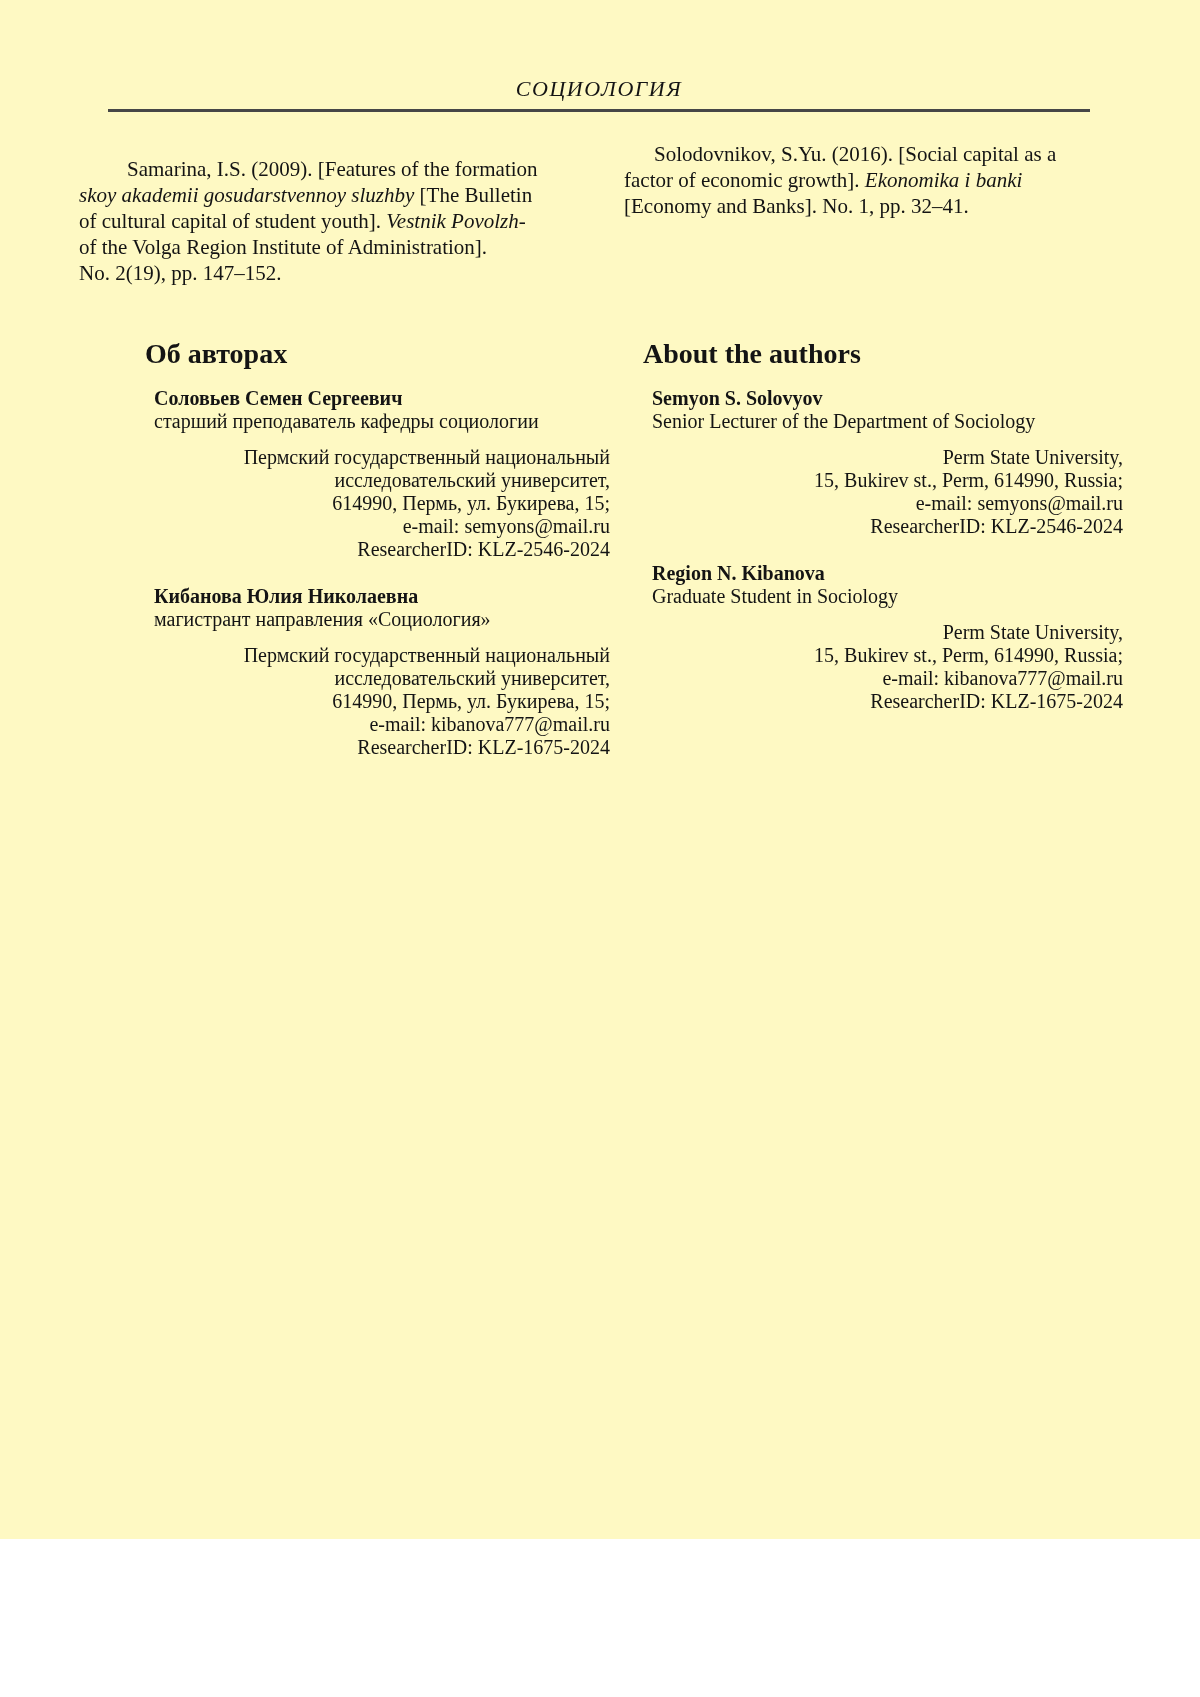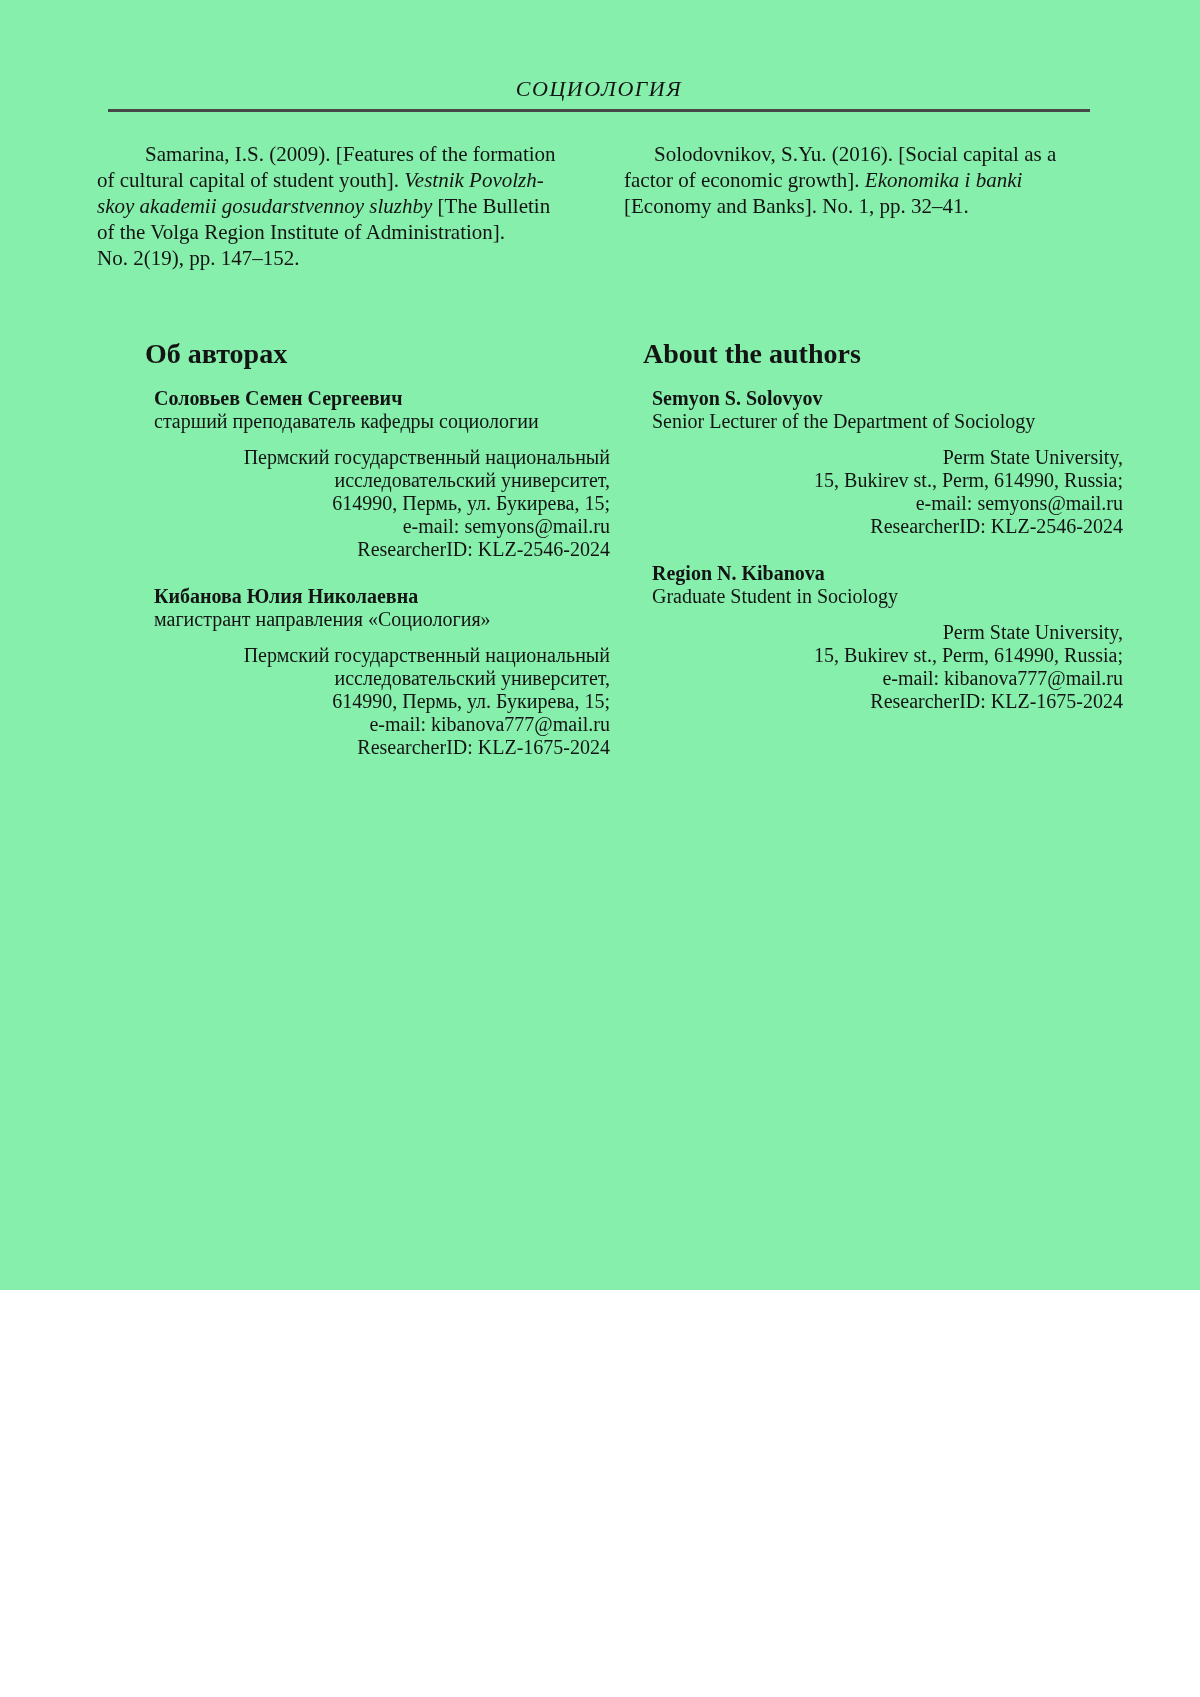--- a/index.html
+++ b/index.html
@@ -3,22 +3,22 @@
 <meta charset="utf-8">
 <style>
   html, body {
     margin: 0;
     padding: 0;
     background: #ffffff;
   }
   .page {
     position: relative;
     width: 1200px;
-    height: 1290px;
-    background: #86efac;
+    height: 1539px;
+    background: #fef9c3;
     color: #141414;
     font-family: "Liberation Serif", "DejaVu Serif", serif;
     overflow: hidden;
   }
 
   
   .page-title {
     position: absolute;
     top: 75px;
     left: 108px;
@@ -39,21 +39,21 @@
     background: #474747;
   }
 
   
   .refs {
     position: absolute;
     top: 141px;
     font-size: 21px;
     line-height: 26px;
   }
-  .refs-left  { left: 97px;  width: 486px; }
+  .refs-left  { left: 79px;  width: 486px; margin-top: 15px; }
   .refs-right { left: 624px; width: 466px; }
   .ref-line { white-space: nowrap; }
   .indent-l { padding-left: 48px; }
   .indent-r { padding-left: 30px; }
   .it { font-style: italic; }
 
   
   .authors {
     position: absolute;
     top: 341px;
@@ -85,22 +85,22 @@
 <body>
 
 <div class="page">
 
   <div class="page-title">СОЦИОЛОГИЯ</div>
 
   <div class="header-rule"></div>
 
   <div class="refs refs-left">
     <div class="ref-line indent-l">Samarina, I.S. (2009). [Features of the formation</div>
+    <div class="ref-line"><span class="it">skoy akademii gosudarstvennoy sluzhby</span><span> [The Bulletin</span></div>
     <div class="ref-line"><span>of cultural capital of student youth]. </span><span class="it">Vestnik Povolzh-</span></div>
-    <div class="ref-line"><span class="it">skoy akademii gosudarstvennoy sluzhby</span><span> [The Bulletin</span></div>
     <div class="ref-line">of the Volga Region Institute of Administration].</div>
     <div class="ref-line">No. 2(19), pp. 147–152.</div>
   </div>
 
   <div class="refs refs-right">
     <div class="ref-line indent-r">Solodovnikov, S.Yu. (2016). [Social capital as a</div>
     <div class="ref-line"><span>factor of economic growth]. </span><span class="it">Ekonomika i banki</span></div>
     <div class="ref-line">[Economy and Banks]. No. 1, pp. 32–41.</div>
   </div>
 

